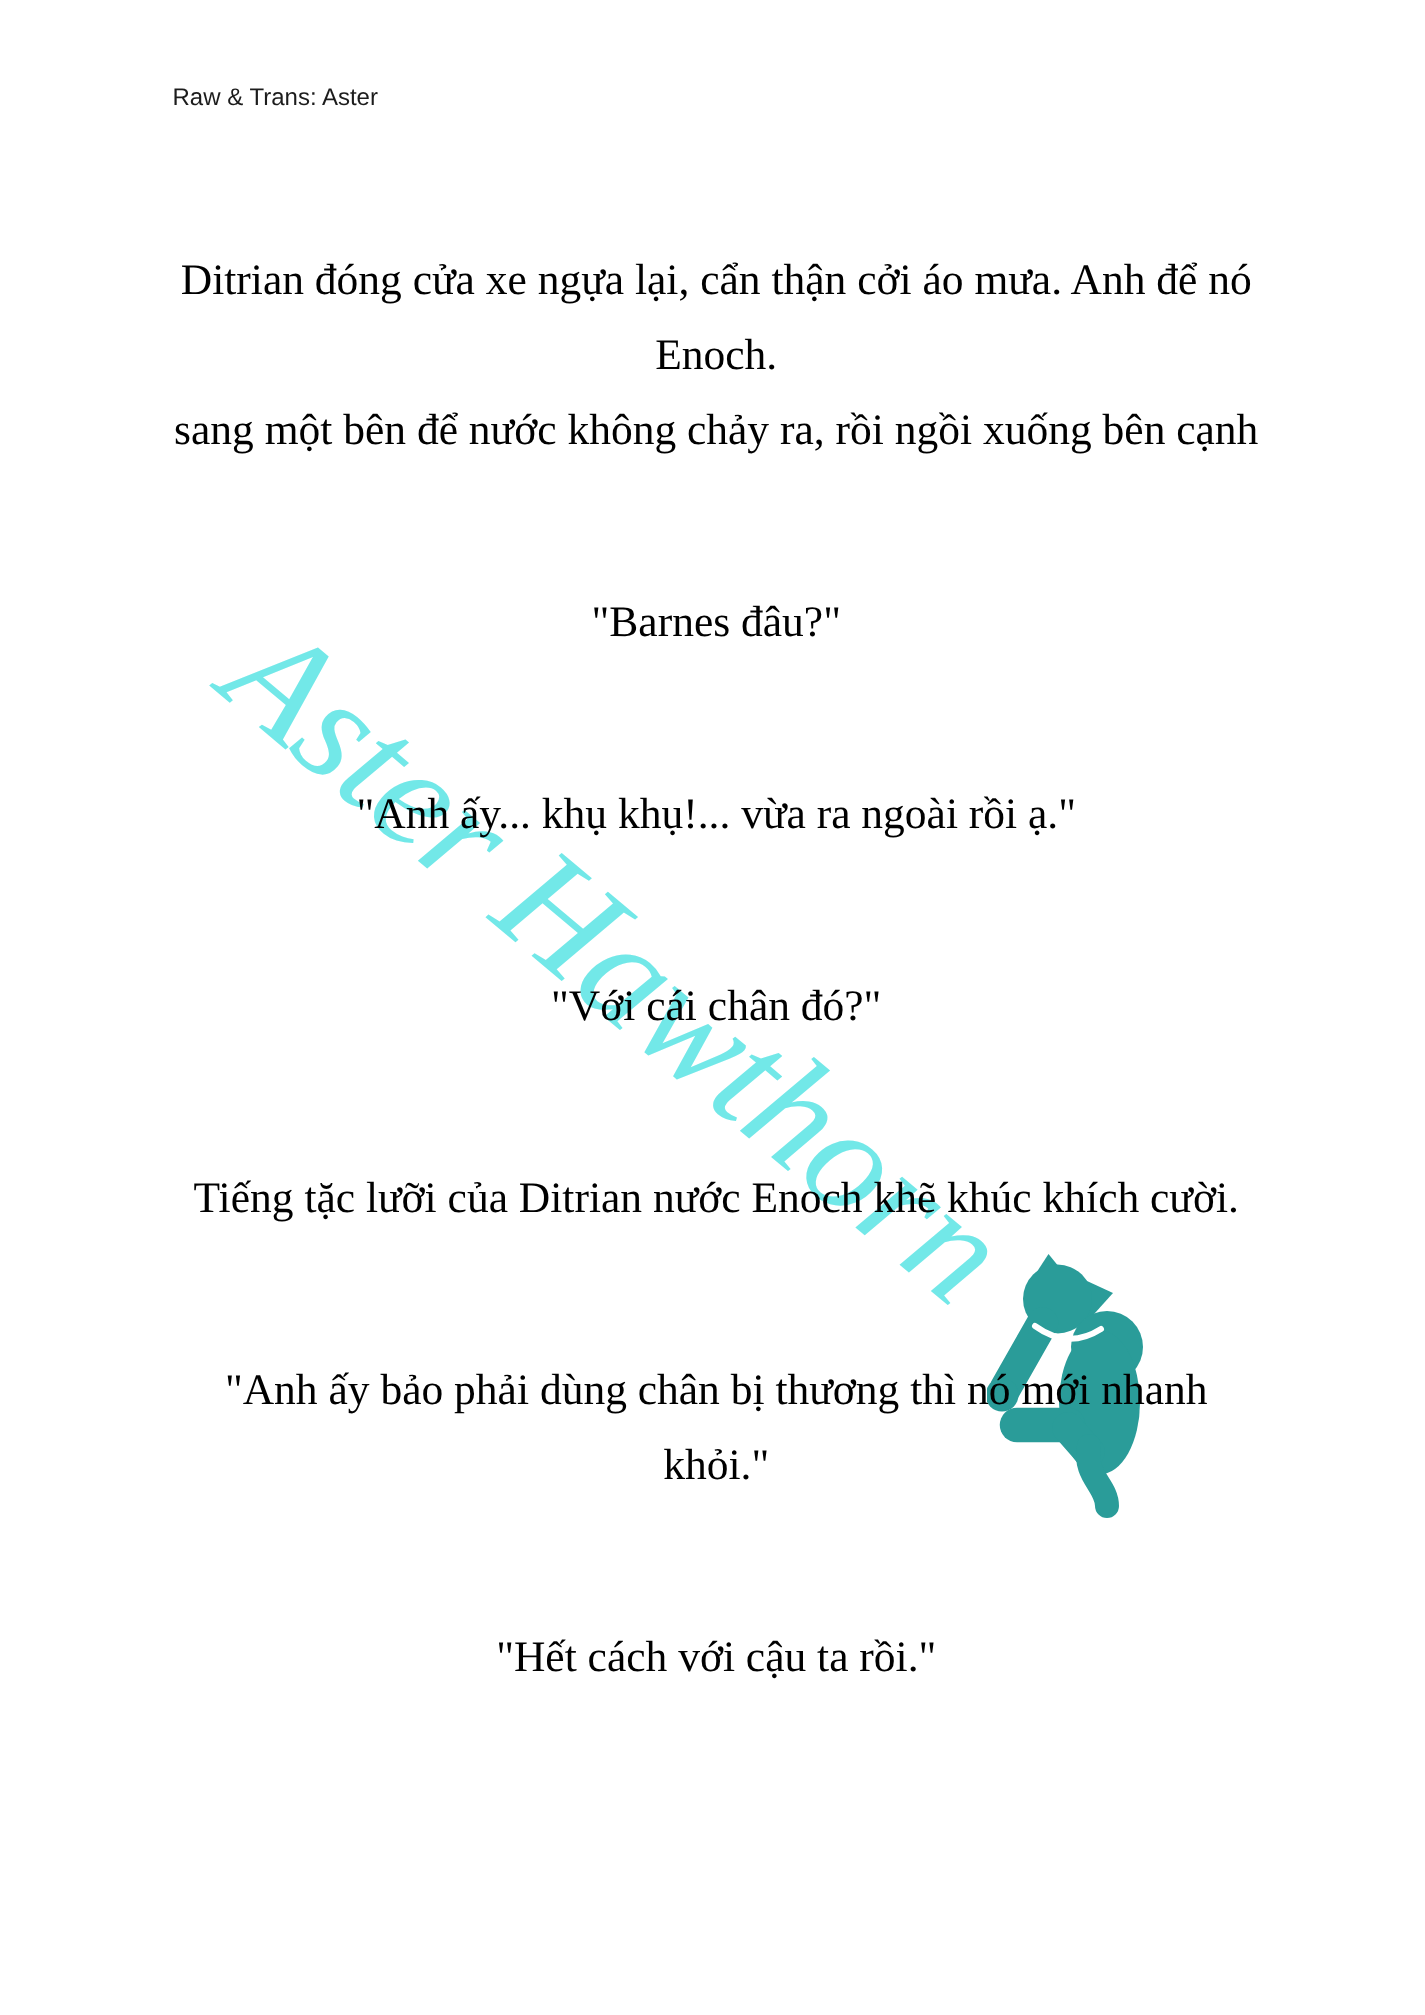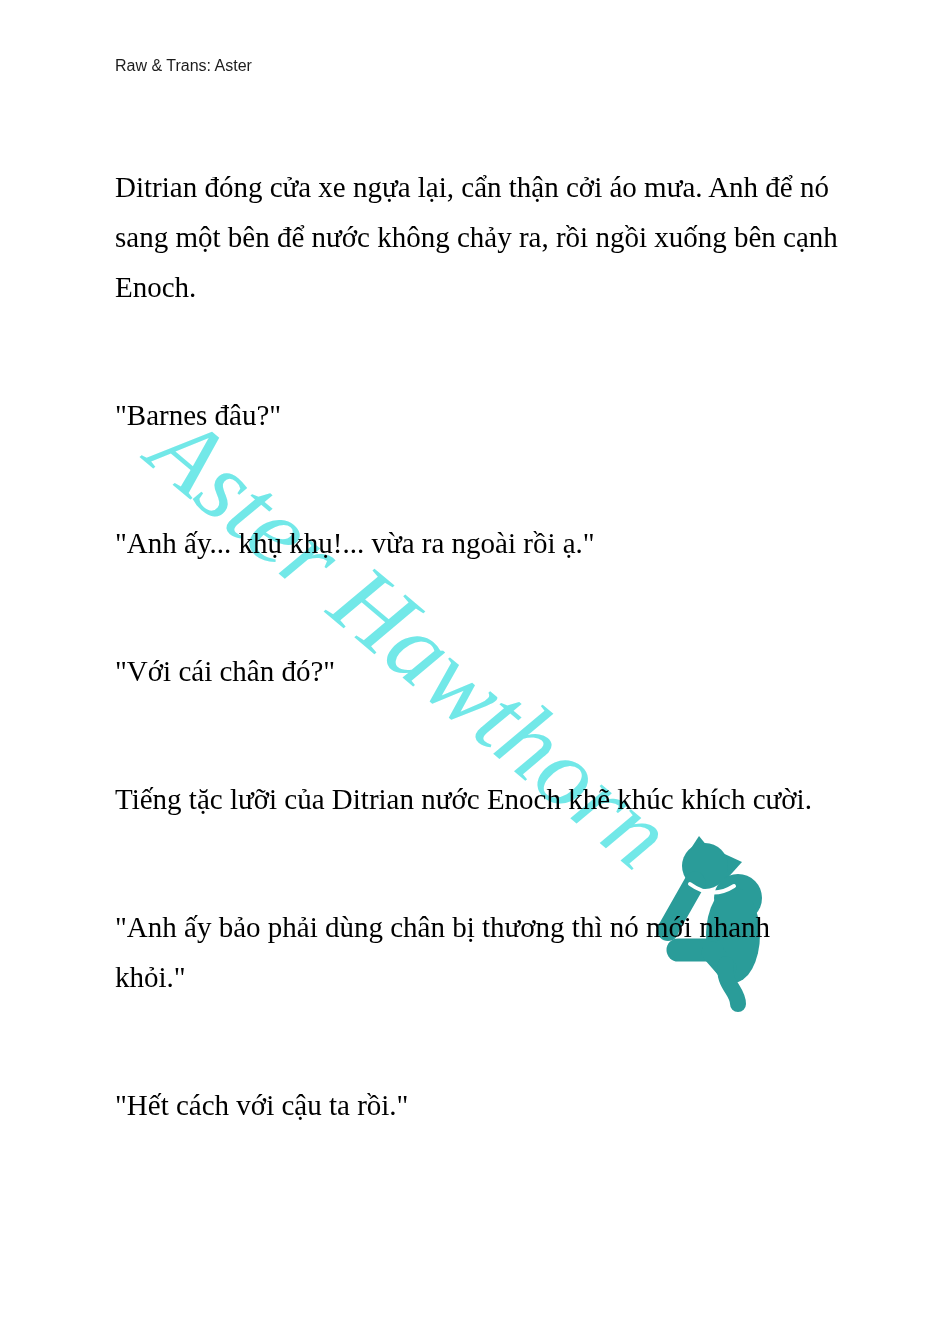--- a/index.html
+++ b/index.html
@@ -43,21 +43,21 @@
     position: absolute;
     left: 115px;
     top: 162px;
     width: 725px;
     font-size: 29px;
     line-height: 50px;
     color: #000000;
     z-index: 2;
   }
   .para { margin: 0 0 78px 0; }
-  .line { display: block; white-space: nowrap; }
+  .line { display: block; white-space: nowrap; text-align: center; }
 </style>
 </head>
 <body>
 
 <div class="page">
 
   <div class="credit">Raw &amp; Trans: Aster</div>
 
   <div class="watermark">Aster Hawthorn</div>
 
@@ -83,22 +83,22 @@
       <path d="M68,132 C64,152 80,158 80,172" fill="none" stroke="#2a9c99" stroke-width="16" stroke-linecap="round"></path>
     </g>
 
     <path d="M32,52 Q54,68 76,54" fill="none" stroke="#ffffff" stroke-width="4" stroke-linecap="round"></path>
   </svg>
 
   <div class="text-block">
 
     <p class="para">
       <span class="line">Ditrian đóng cửa xe ngựa lại, cẩn thận cởi áo mưa. Anh để nó</span>
+      <span class="line">Enoch.</span>
       <span class="line">sang một bên để nước không chảy ra, rồi ngồi xuống bên cạnh</span>
-      <span class="line">Enoch.</span>
     </p>
 
     <p class="para">
       <span class="line">"Barnes đâu?"</span>
     </p>
 
     <p class="para">
       <span class="line">"Anh ấy... khụ khụ!... vừa ra ngoài rồi ạ."</span>
     </p>
 

